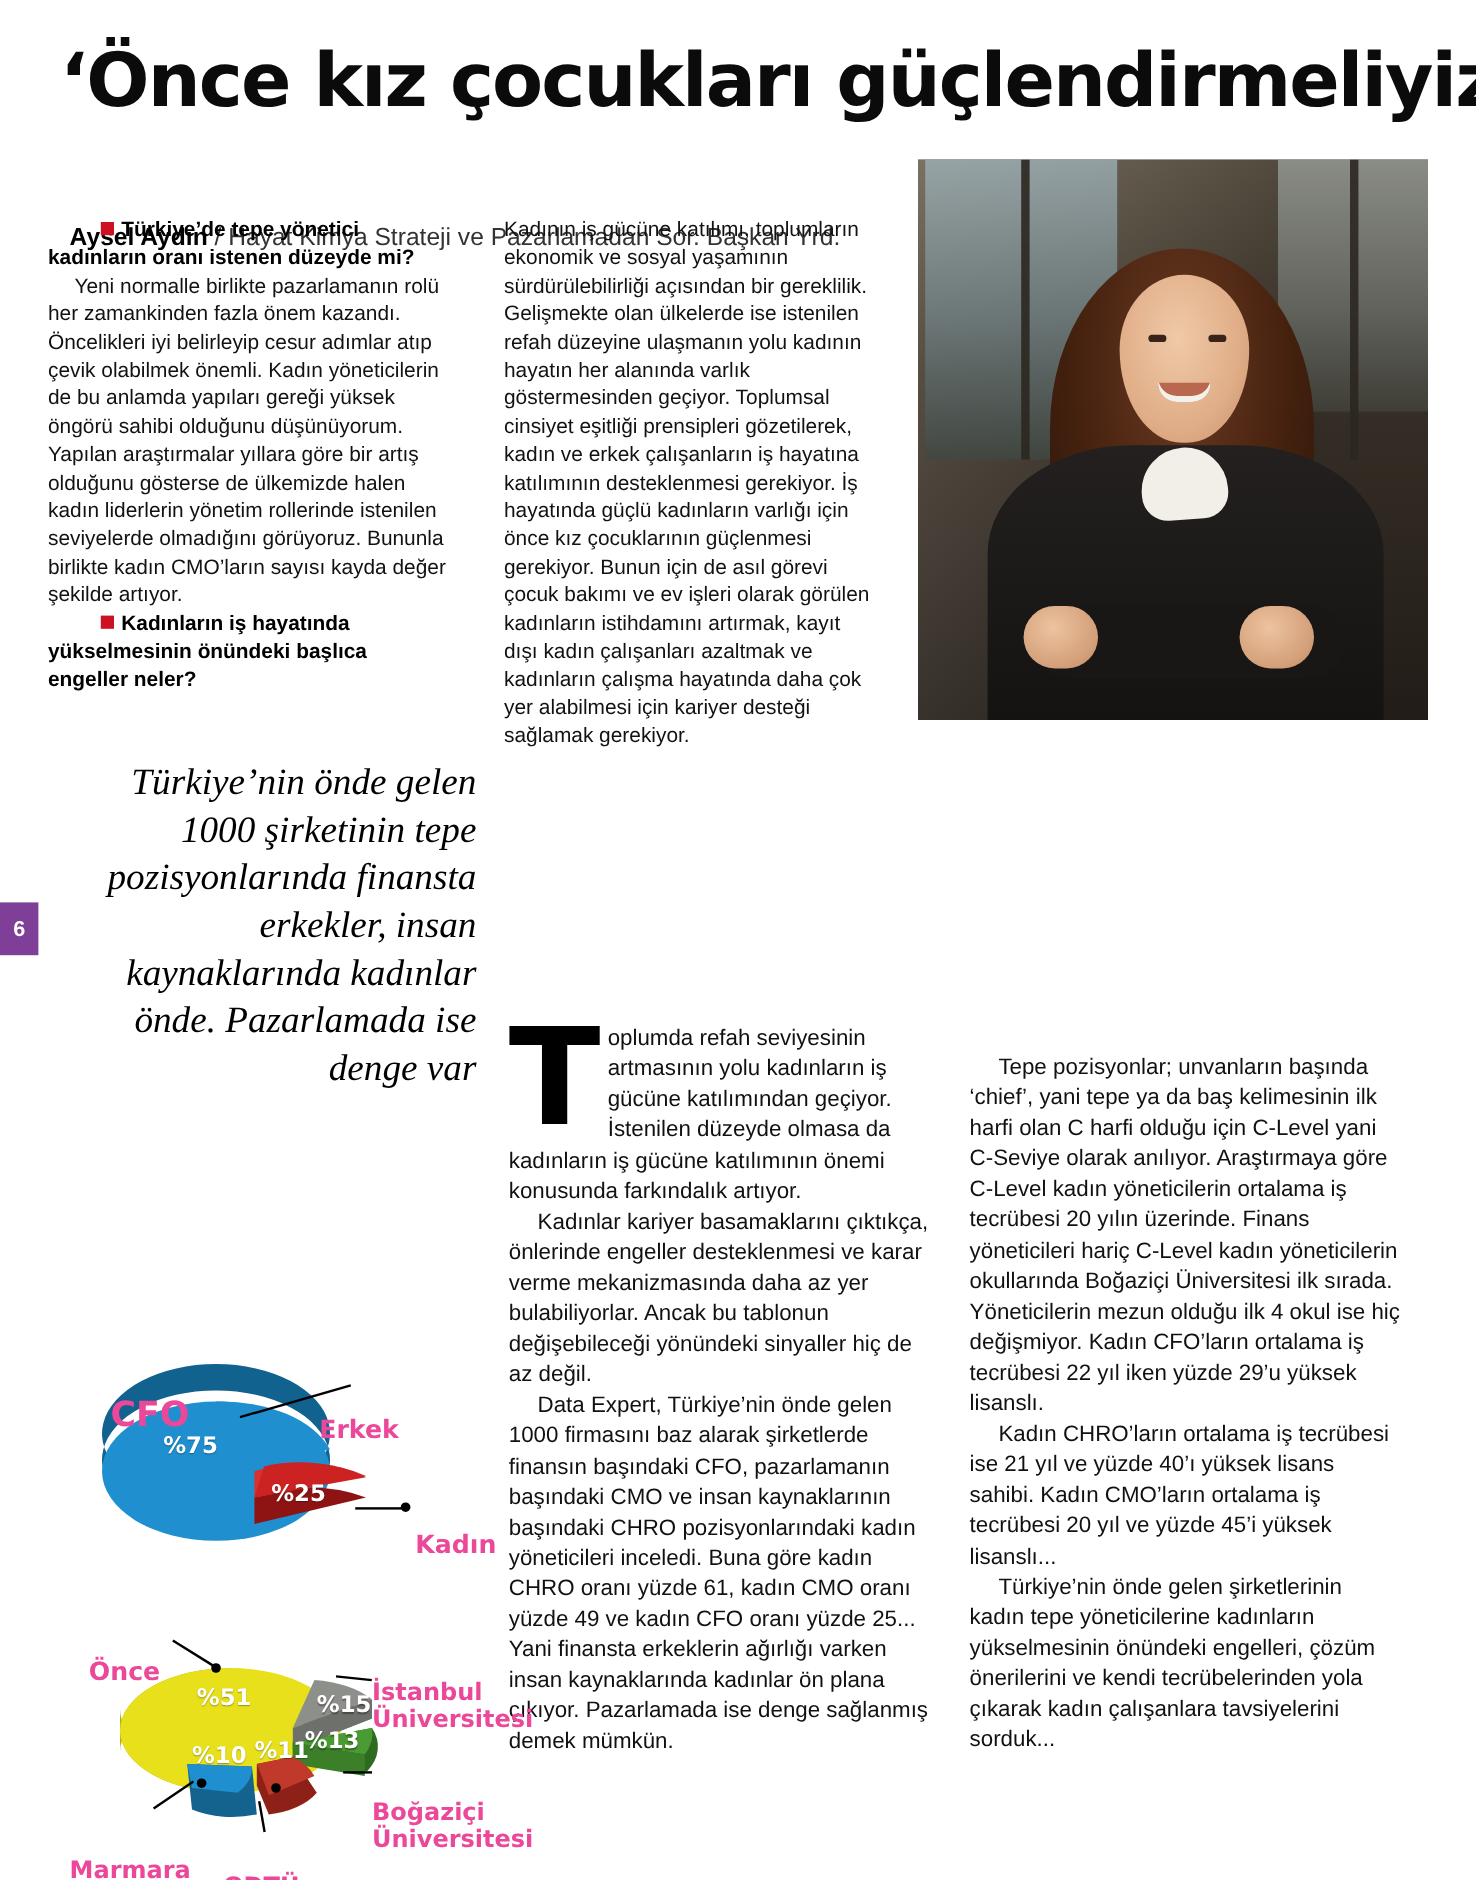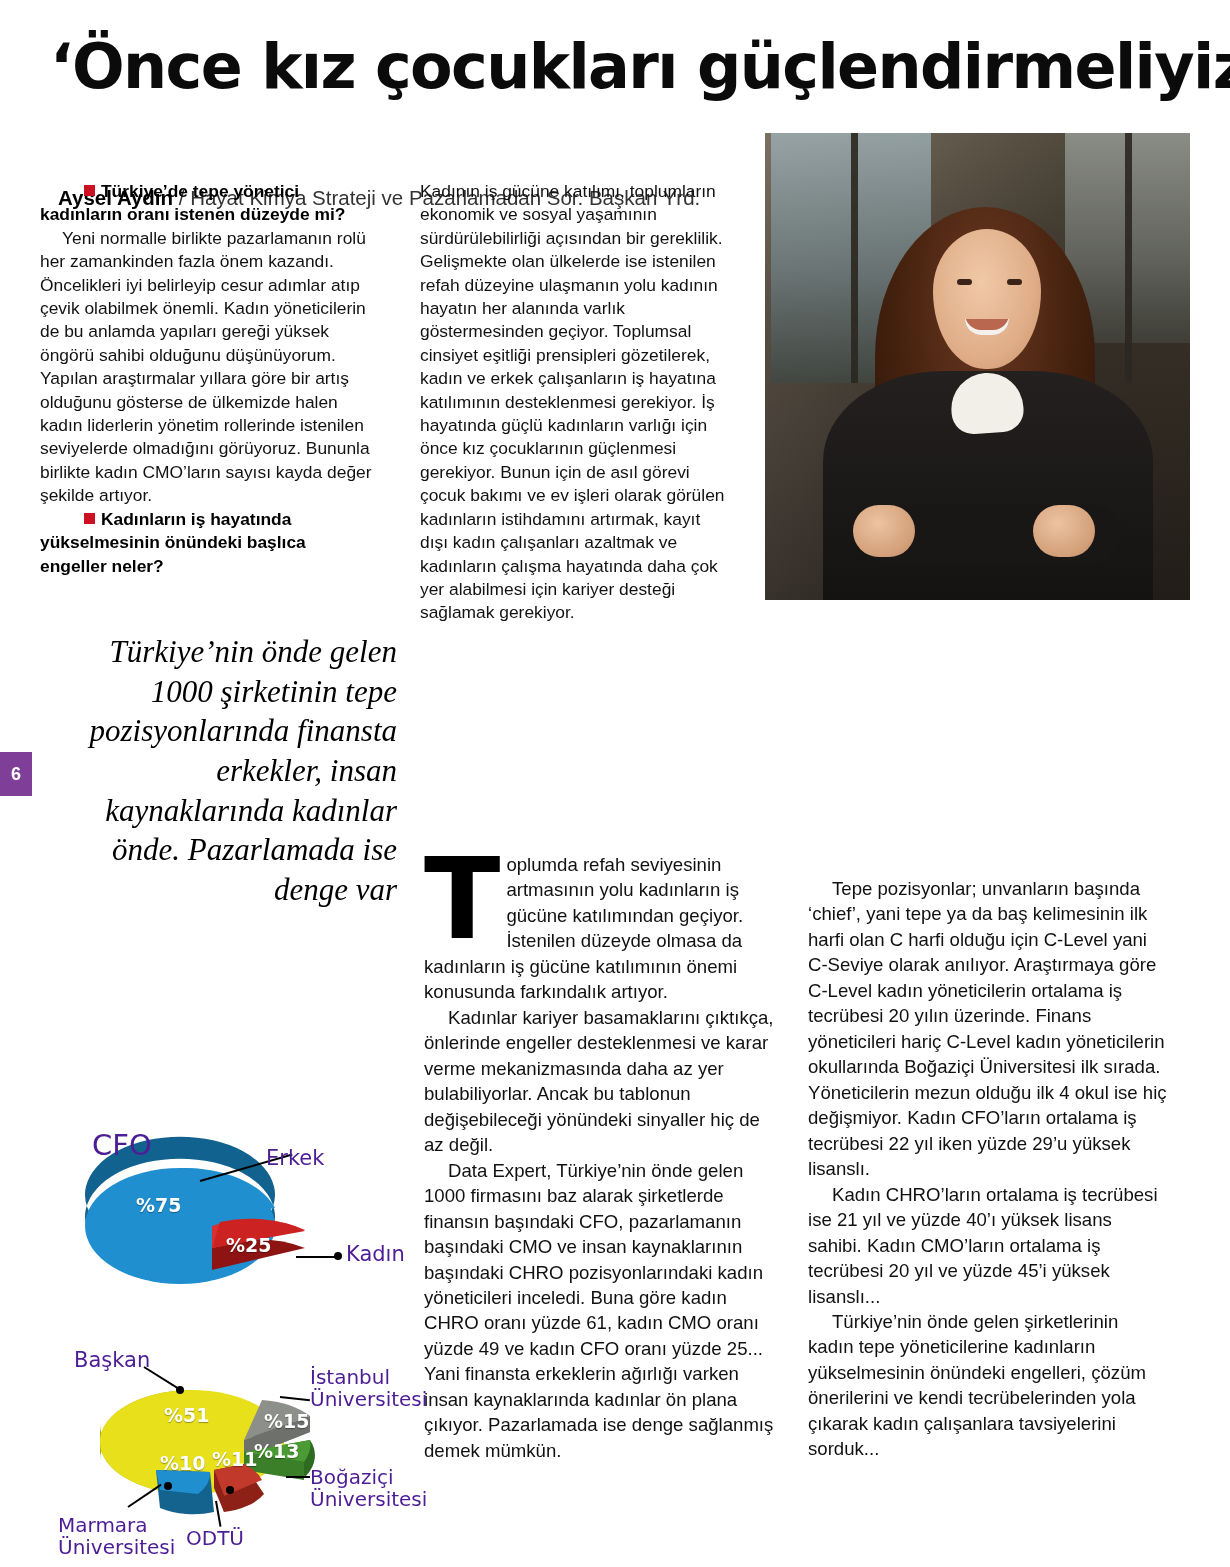--- a/index.html
+++ b/index.html
@@ -263,22 +263,23 @@
   
   .chart {
     position: absolute;
   }
   #chart-cfo { left: 60px; top: 1130px; width: 340px; height: 190px; }
   #chart-univ { left: 48px; top: 1330px; width: 370px; height: 230px; }
 
   .chart-label {
     position: absolute;
     font-family: "DejaVu Sans", sans-serif;
-    font-weight: 400;
-    color: #4c1d95;
+    font-weight: 700;
+    color: #ec4899;
+    margin-top: 33px;
   }
   .slice-val {
     position: absolute;
     font-family: "DejaVu Sans", sans-serif;
     font-weight: 700;
     color: #ffffff;
     font-size: 19px;
     text-shadow: 0 1px 1px rgba(0,0,0,.35);
     text-align: right;
   }
@@ -399,21 +400,21 @@
       <path d="M108 140 L112 178 A58 34 0 0 0 166 182 L162 142 Z" fill="#14638f"></path>
       <path d="M108 140 L162 142 A58 34 0 0 1 150 164 L112 160 Z" fill="#1f8fd0"></path>
     </svg>
 
     <div class="slice-val" style="left:116px; top:74px;">%51</div>
     <div class="slice-val" style="left:216px; top:80px;">%15</div>
     <div class="slice-val" style="left:206px; top:110px;">%13</div>
     <div class="slice-val" style="left:164px; top:118px;">%11</div>
     <div class="slice-val" style="left:112px; top:122px;">%10</div>
 
-    <div class="chart-label" style="left:26px; top:18px; font-size:21px;">Başkan</div>
+    <div class="chart-label" style="left:26px; top:18px; font-size:21px;">Önce</div>
     <div class="leader" style="left:96px; top:36px; width:44px; transform:rotate(32deg);"></div>
     <div class="dot" style="left:128px; top:56px;"></div>
 
     <div class="chart-label" style="left:262px; top:36px; font-size:20px; line-height:1.12; width:120px;">İstanbul Üniversitesi</div>
     <div class="leader" style="left:232px; top:66px; width:30px; transform:rotate(6deg);"></div>
 
     <div class="chart-label" style="left:262px; top:136px; font-size:20px; line-height:1.12; width:124px;">Boğaziçi Üniversitesi</div>
     <div class="leader" style="left:238px; top:146px; width:24px;"></div>
 
     <div class="chart-label" style="left:138px; top:196px; font-size:20px;">ODTÜ</div>

